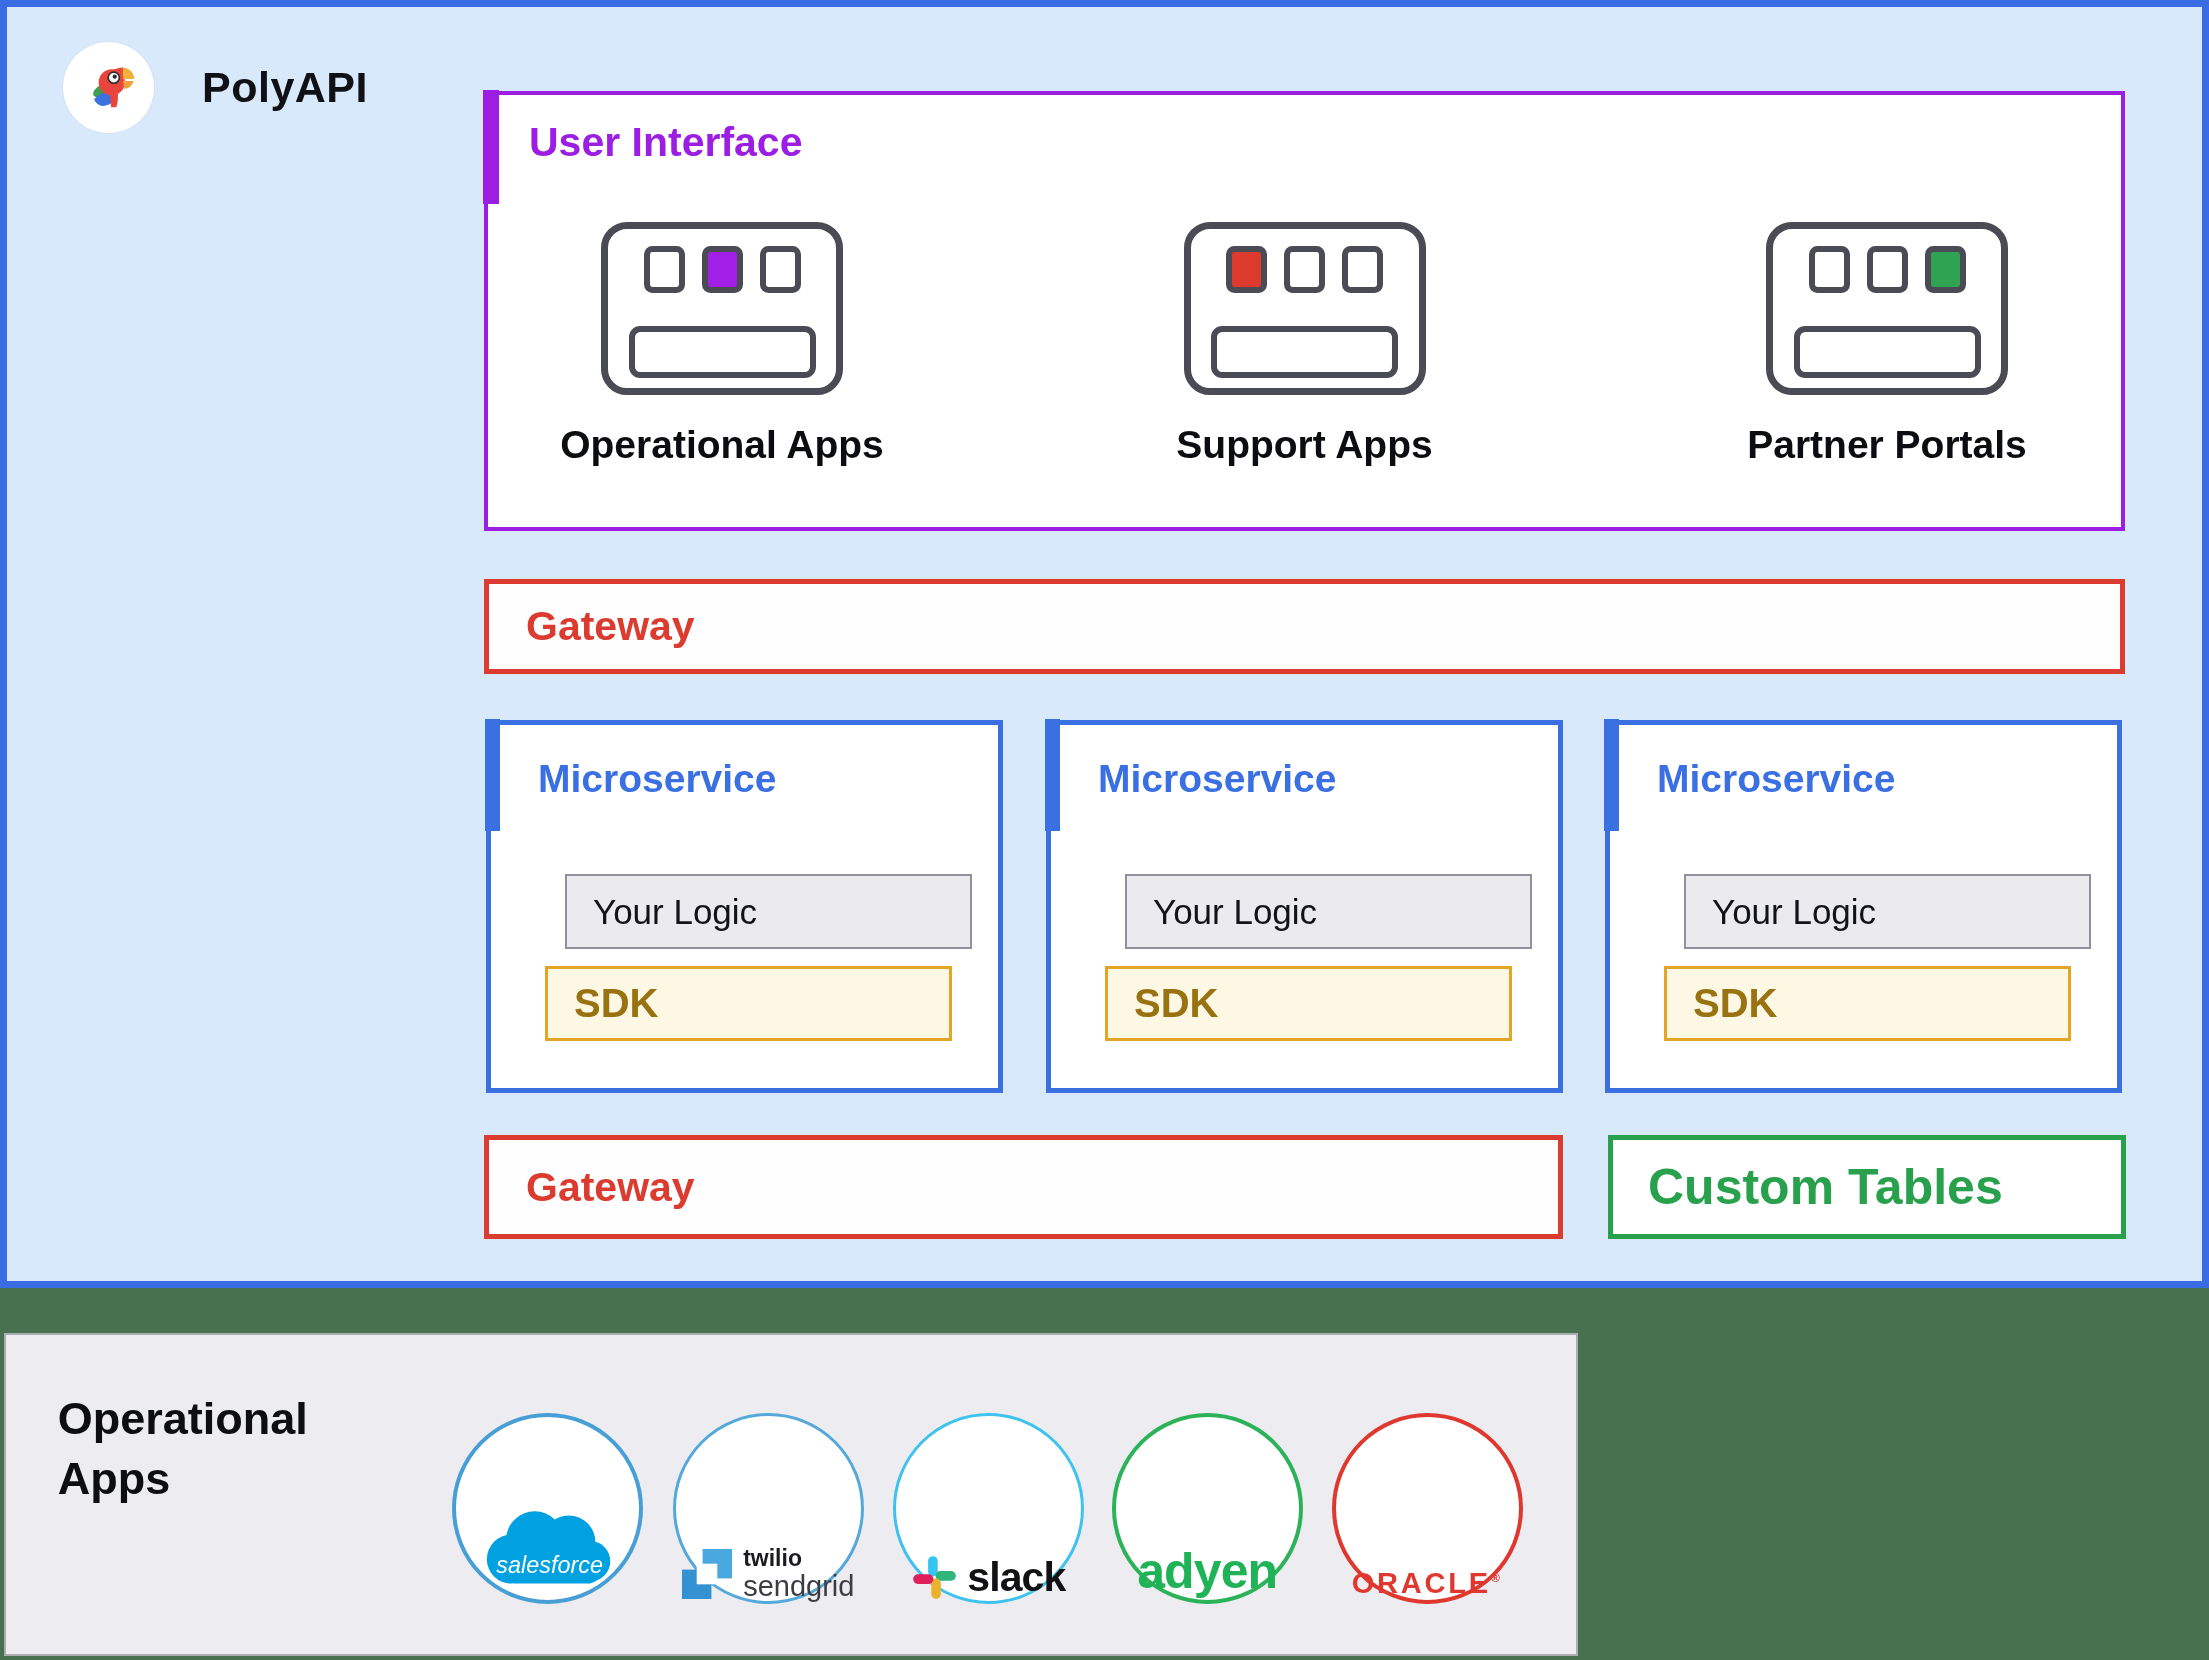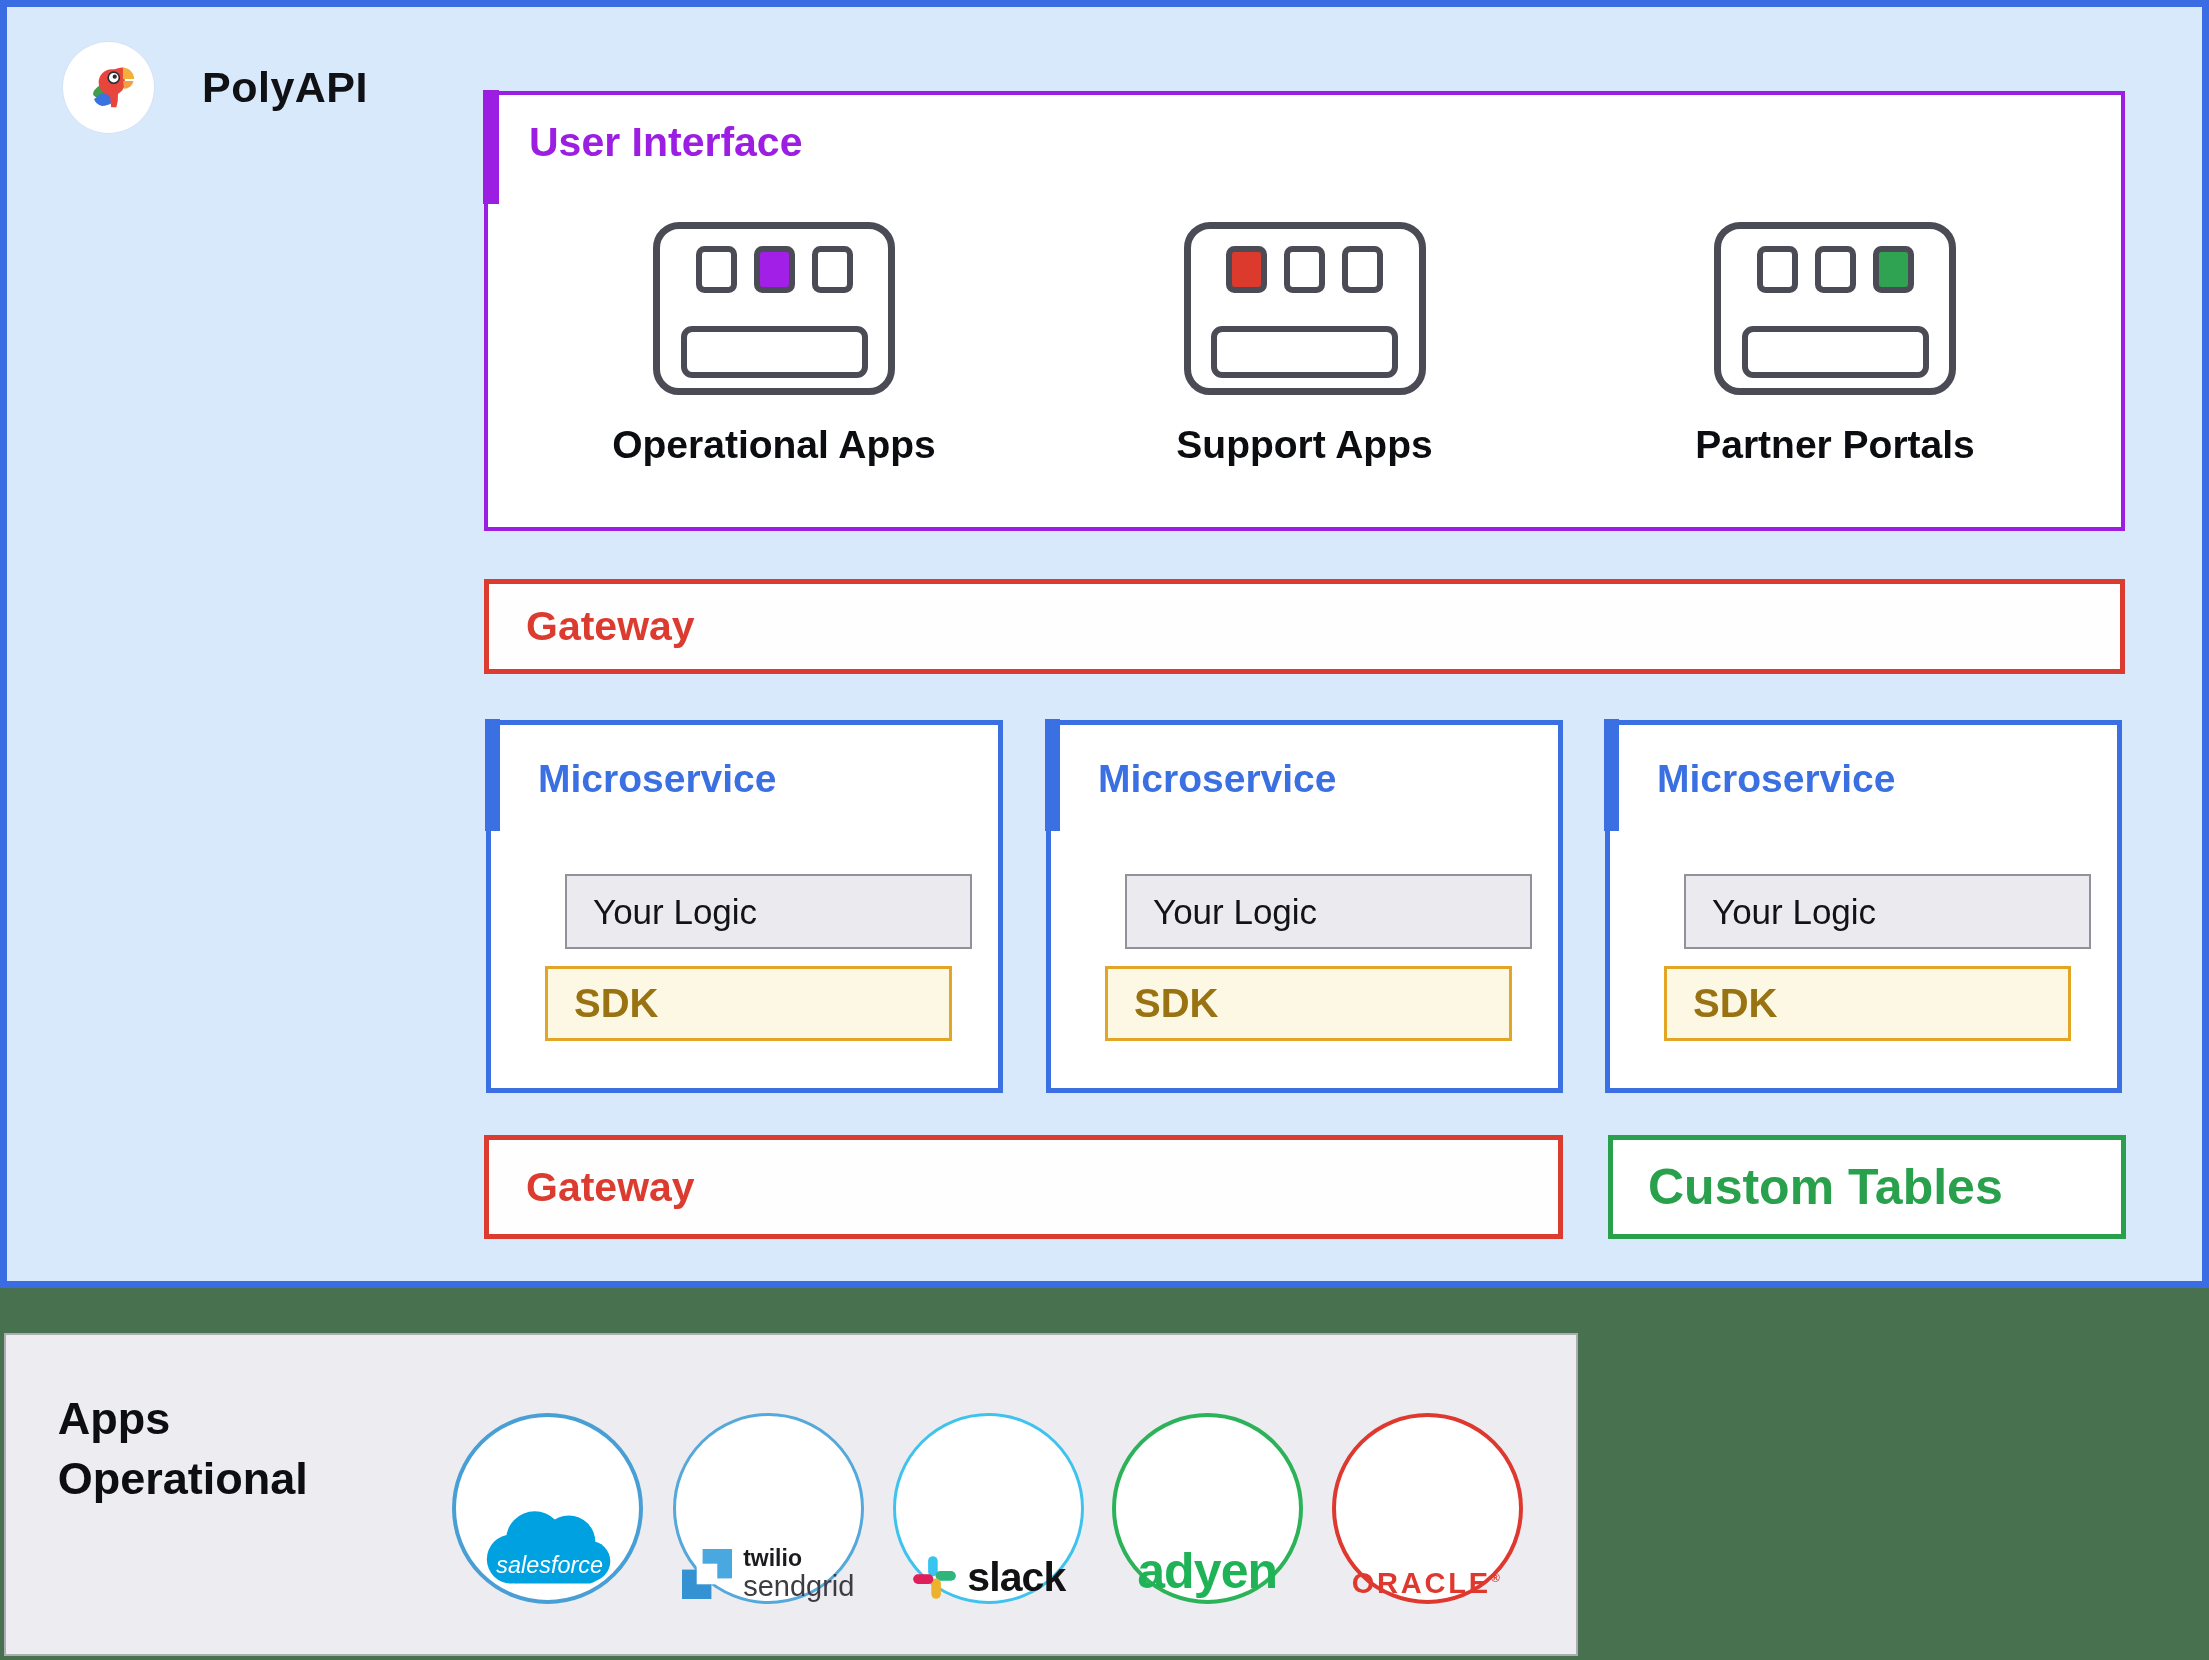--- a/index.html
+++ b/index.html
@@ -22,21 +22,21 @@
   .logo-circle{width:91px;height:91px;border-radius:50%;background:#ffffff;
     display:flex;align-items:center;justify-content:center;box-shadow:0 0 0 0.9px rgba(0,0,0,0.03);}
   .brand-name{font-size:43px;font-weight:700;color:#101114;letter-spacing:0.5px;}
 
   
   .ui-box{position:absolute;left:477px;top:84px;width:1641px;height:440px;
     background:#ffffff;border:4.7px solid var(--purple);}
   .accent{position:absolute;background:var(--purple);}
   .ui-box .accent{left:-4.7px;top:-4.7px;width:16px;height:114px;}
   .ui-title{position:absolute;left:41px;top:24px;font-size:41px;font-weight:700;color:var(--purple);}
-  .apps-row{position:absolute;left:0;top:127px;width:100%;padding:0 90px;
+  .apps-row{position:absolute;left:0;top:127px;width:100%;padding:0 38px;
     display:flex;justify-content:space-between;}
   .app{width:392px;text-align:center;}
   .app-icon{position:relative;width:242px;height:173px;margin:0 auto;background:#fff;
     border:7.5px solid var(--icon-stroke);border-radius:26px;}
   .sq-row{position:absolute;left:0;right:0;top:17px;display:flex;justify-content:center;gap:17px;}
   .sq{display:block;width:41px;height:47px;background:#fff;border:6.5px solid var(--icon-stroke);border-radius:8.4px;}
   .wide{position:absolute;left:20.5px;right:20.5px;top:97px;height:52px;background:#fff;
     border:6.5px solid var(--icon-stroke);border-radius:11.2px;}
   .app-label{margin-top:28px;font-size:39px;font-weight:700;color:#0c0d10;}
 
@@ -197,22 +197,22 @@
     </div>
     <div class="custom-tables">
       <span>Custom Tables</span>
     </div>
 
   </div>
 
   <div class="band">
     <div class="panel">
       <div class="panel-title">
+        <div>Operational</div>
         <div>Apps</div>
-        <div>Operational</div>
       </div>
 
       <div class="int-circle c-salesforce">
         <svg width="149" height="103" viewBox="0 0 140 96">
           <g fill="#00a1e0">
             <circle cx="36" cy="58" r="23"></circle>
             <circle cx="58" cy="40" r="27"></circle>
             <circle cx="90" cy="42" r="25"></circle>
             <circle cx="110" cy="60" r="19"></circle>
             <rect x="28" y="50" width="94" height="31" rx="15"></rect>

